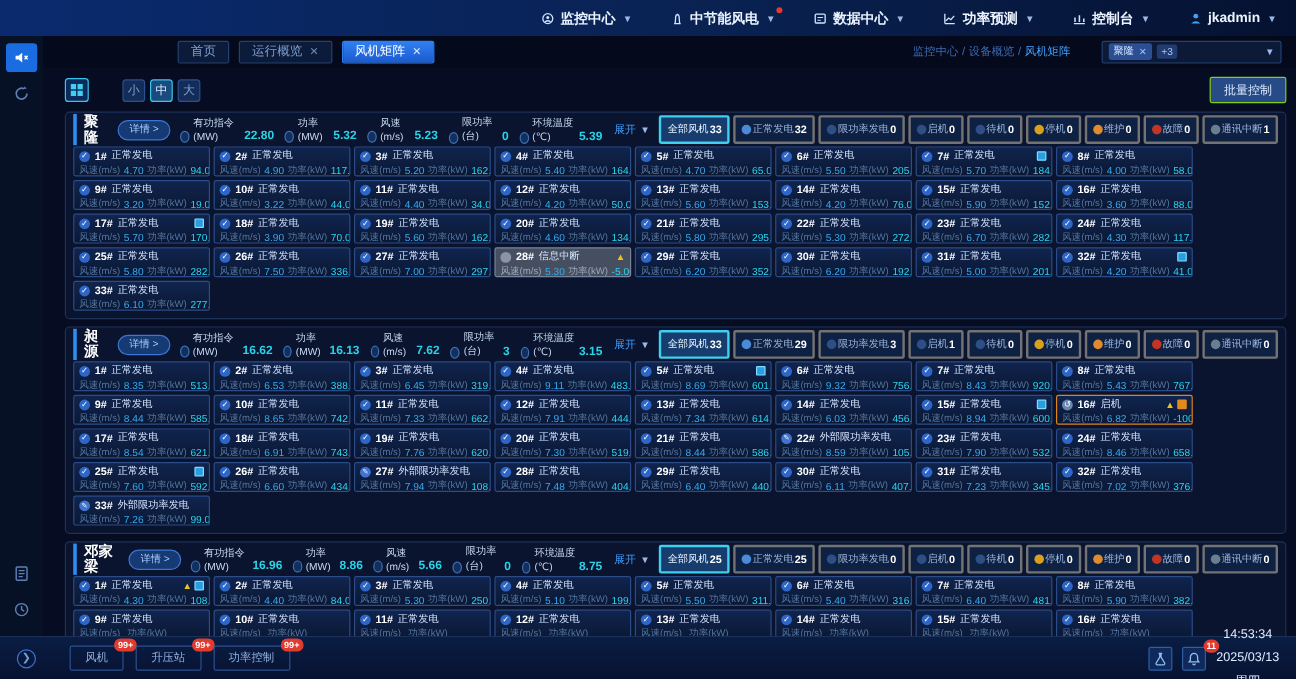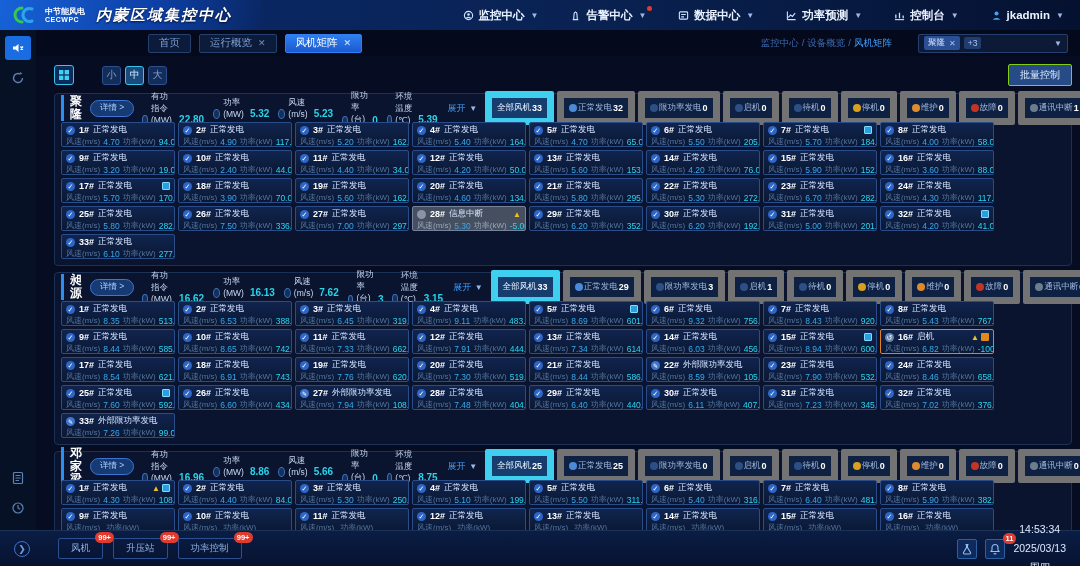--- a/index.html
+++ b/index.html
@@ -80,21 +80,21 @@
     color:#aed0ff; font-size:8.5px; padding:1.5px 9px; cursor:pointer; white-space:nowrap; }
   .farm-stats { display:flex; align-items:center; gap:9px; }
   .stat { display:flex; align-items:flex-end; gap:3px; }
   .stat-ico { width:10px; height:10px; border-radius:50%; background:#12305e;
     border:1px solid #3f6fb5; }
   .stat-label { color:#c8d8f0; font-size:8.5px; }
   .stat-value { color:#29d3e8; font-size:10px; font-weight:bold; }
   .expand-link { color:#3f9eff; font-size:9px; cursor:pointer; white-space:nowrap; margin-left:2px; }
   .farm-filters { margin-left:auto; display:flex; gap:3px; }
   .sfilter { display:flex; align-items:center; gap:1px; background:#0e2142;
-    border:7px solid #737373; border-radius:2px; padding:10px 5px; font-size:8.5px;
+    border:2px solid #737373; border-radius:2px; padding:10px 5px; font-size:8.5px;
     color:#9fb8e0; cursor:pointer; white-space:nowrap; height:16px; }
   .sfilter.active { border-color:#3fd0f0; background:#173c6e; color:#e8f4ff; }
   .f-dot { width:8px; height:8px; border-radius:50%; display:inline-block; }
   .f-count { color:#fff; font-weight:bold; font-size:9px; }
 
   
   .turbine-grid { display:grid; grid-template-columns:repeat(8,114px); gap:3px; margin-top:4px; }
   .card { height:25px; padding:1px 4px 0 4px; border-radius:2px; cursor:pointer;
     background:linear-gradient(180deg,#10244e,#0a1834); border:1px solid #2a4d8a;
     overflow:hidden; }
@@ -135,46 +135,35 @@
   .icon-box { position:relative; width:20px; height:20px; background:#10295c;
     border:1px solid #2c5fa0; border-radius:2px; display:flex; align-items:center;
     justify-content:center; color:#8fc0f0; cursor:pointer; }
   .icon-box svg { width:12px; height:12px; }
   .clock { color:#dfeaff; font-size:10.5px; display:flex; gap:7px; align-items:center;flex-direction:column; }
 </style>
 </head>
 <body>
 
 <div class="topbar">
-  <div class="brand">
-    <svg class="logo-svg" viewBox="0 0 26 20">
-      <path d="M10 3 A7 7 0 1 0 10 17" fill="none" stroke="#35c94f" stroke-width="3" stroke-linecap="round"></path>
-      <path d="M20 4 A6.5 6.5 0 1 0 20 16" fill="none" stroke="#2aa7e8" stroke-width="3" stroke-linecap="round"></path>
-    </svg>
-    <div class="brand-text">
-      <span class="brand-cn">中节能风电</span>
-      <span class="brand-en">CECWPC</span>
-    </div>
-    <div class="app-title">内蒙区域集控中心</div>
-  </div>
   <div class="menu">
     <div class="menu-item">
       <svg viewBox="0 0 12 12">
           <circle cx="6" cy="6" r="4.5" fill="none" stroke="#cfe4ff" stroke-width="1.2"></circle>
           <circle cx="6" cy="5" r="1.4" fill="#cfe4ff"></circle>
           <path d="M3.5 9 Q6 7 8.5 9" fill="none" stroke="#cfe4ff" stroke-width="1.2"></path>
         </svg>
       <span>监控中心</span>
         <span class="caret">▼</span>
     </div>
     <div class="menu-item">
       <svg viewBox="0 0 12 12">
           <path d="M6 1.5 L6 2.5 M3 10.5 L9 10.5 M4 10 L4.5 4 A1.5 1.5 0 0 1 7.5 4 L8 10" fill="none" stroke="#cfe4ff" stroke-width="1.2"></path>
         </svg>
-      <span>告警中心</span>
+      <span>中节能风电</span>
         <span class="caret">▼</span>
       <span class="alert-dot"></span>
     </div>
     <div class="menu-item">
       <svg viewBox="0 0 12 12">
           <rect x="1.5" y="2" width="9" height="8" rx="1" fill="none" stroke="#cfe4ff" stroke-width="1.2"></rect>
           <path d="M3.5 5 L8.5 5 M3.5 7.5 L6.5 7.5" stroke="#cfe4ff" stroke-width="1.1"></path>
         </svg>
       <span>数据中心</span>
         <span class="caret">▼</span>
@@ -490,21 +479,21 @@
   </div>
           <div class="card st-normal">
     <div class="card-top">
       <span class="t-chk"></span>
       <span class="t-id">10#</span>
       <span class="t-status">正常发电</span>
       <span class="t-badges"></span>
     </div>
     <div class="card-vals">
       <span class="t-vlabel t-wind-label">风速(m/s)</span>
-      <span class="t-wind">2.40</span>
+      <span class="t-wind">3.22</span>
       <span class="t-vlabel t-power-label">功率(kW)</span>
       <span class="t-power">44.00</span>
     </div>
   </div>
           <div class="card st-normal">
     <div class="card-top">
       <span class="t-chk"></span>
       <span class="t-id">11#</span>
       <span class="t-status">正常发电</span>
       <span class="t-badges"></span>

